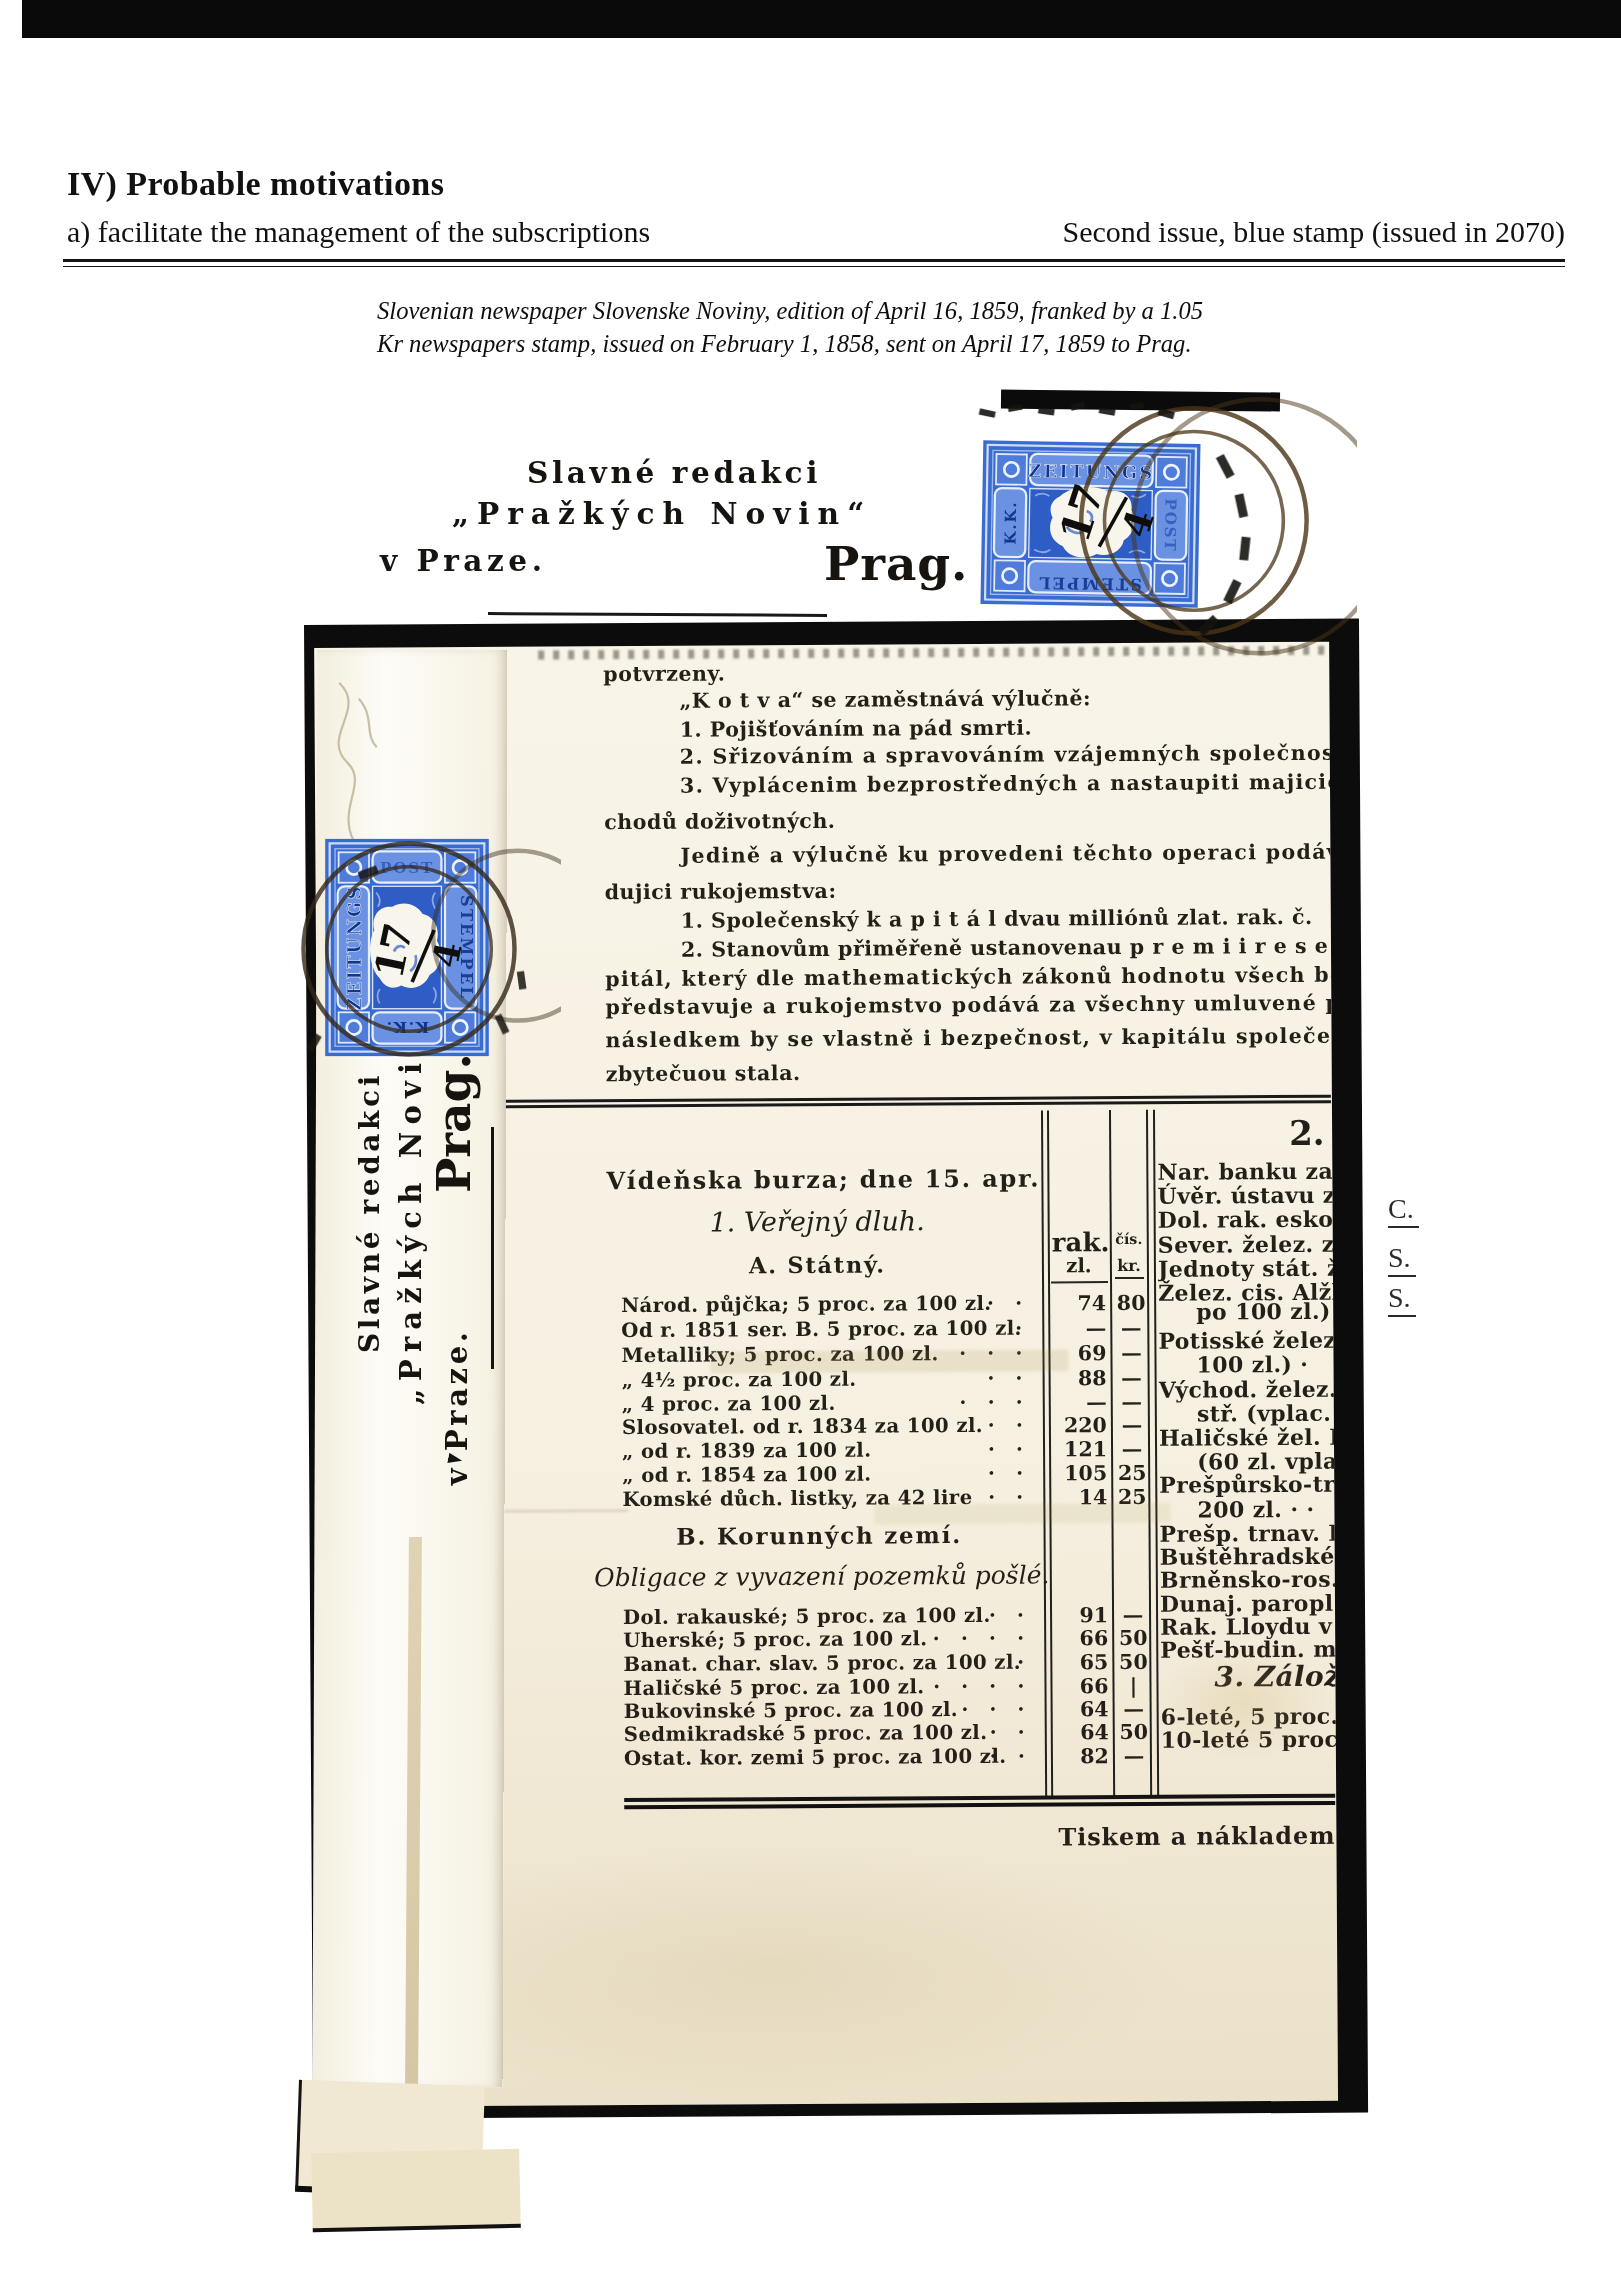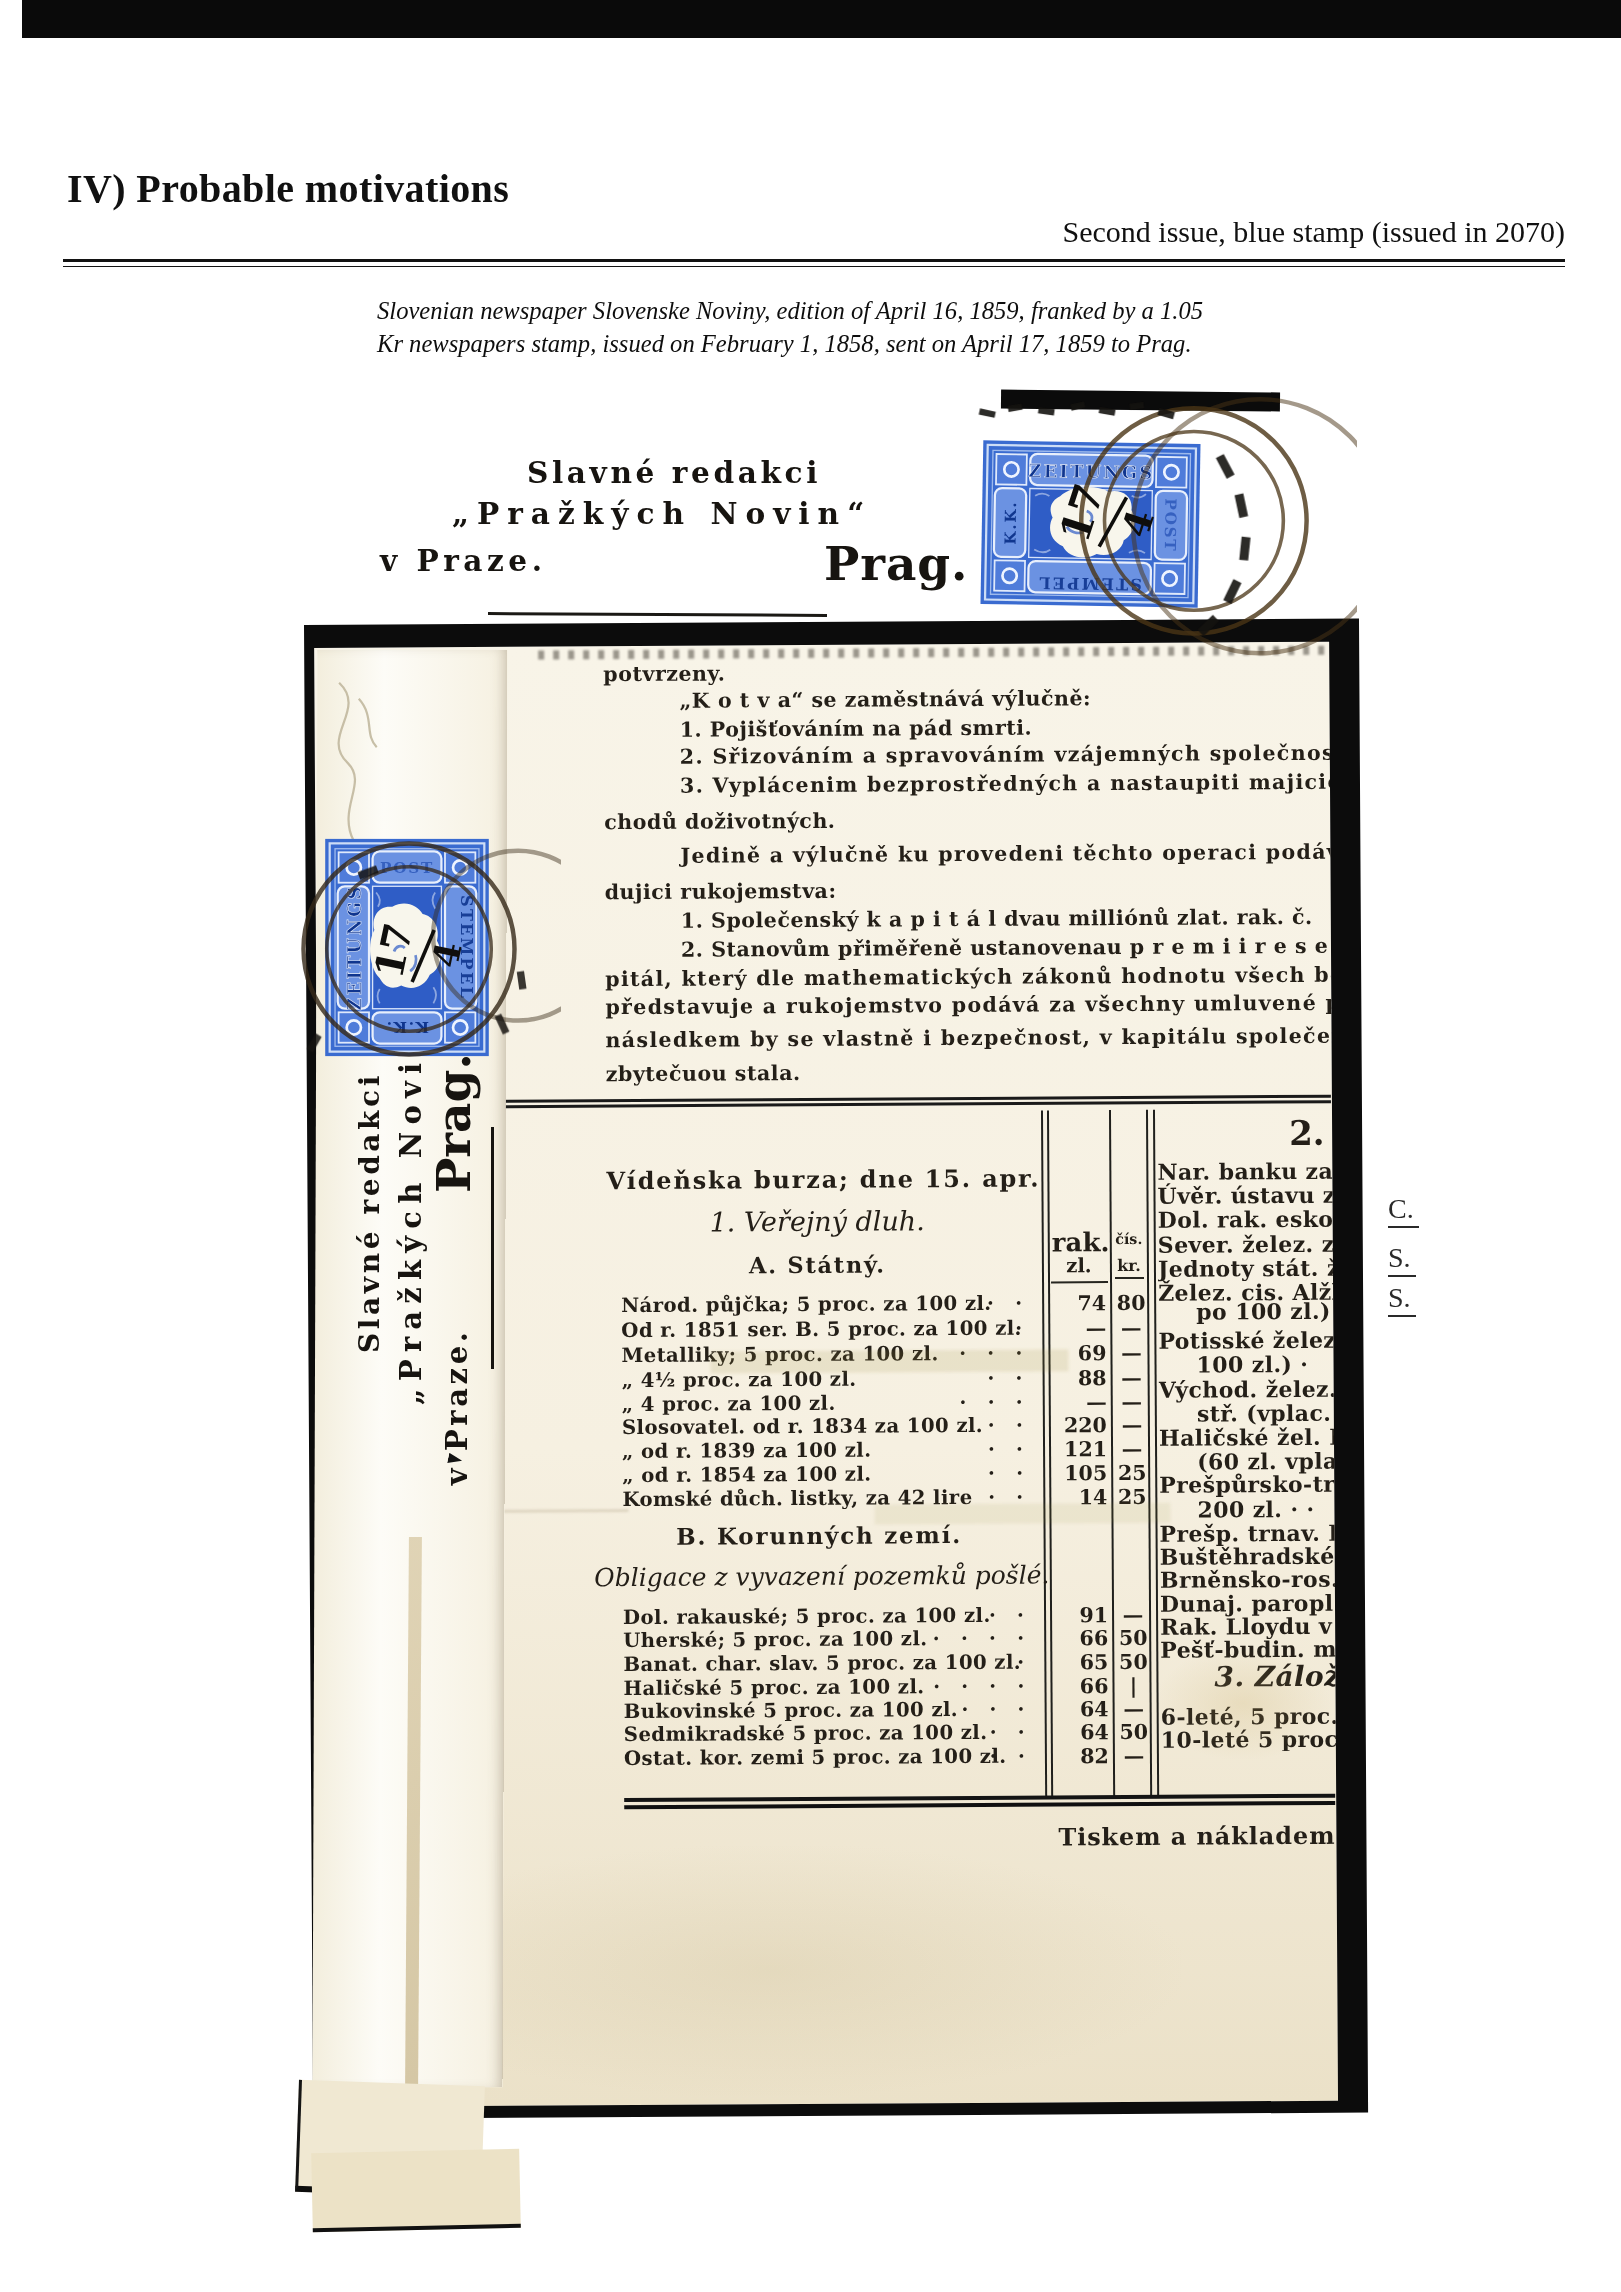--- a/index.html
+++ b/index.html
@@ -1,21 +1,21 @@
 <!DOCTYPE html>
 <html style="font-size:14.3px"><head>
 <meta charset="utf-8">
 <style>
   html,body{margin:0;padding:0;background:#888;}
   #page{position:relative;width:1621px;height:2293px;background:#ffffff;overflow:hidden;
         font-family:"Liberation Serif",serif;color:#111;}
   .abs{position:absolute;}
   
   .topbar{left:22.4px;top:0;width:1599px;height:38px;background:#0a0a0a;}
-  .h-title{left:67px;top:165px;font-size:40px;font-weight:bold;letter-spacing:0.4px;white-space:nowrap;text-align:center;}
+  .h-title{left:67px;top:165px;font-size:34px;font-weight:bold;letter-spacing:0.4px;white-space:nowrap;text-align:center;}
   .h-country{left:0;top:165px;width:1565px;text-align:right;font-size:34px;font-weight:bold;}
   .h-sub-l{left:67px;top:215px;font-size:30px;white-space:nowrap;}
   .h-sub-r{left:0;top:215px;width:1565px;text-align:right;font-size:30px;}
   .h-rule{left:63px;top:259px;width:1502px;height:3.6px;border-top:3.6px solid #131313;border-bottom:1.8px solid #131313;}
   .cap{left:336px;top:294px;font-style:italic;font-size:24.6px;line-height:33px;color:#0e0e0e;white-space:nowrap;margin-left:41px;}
   
   .cssmark{left:1388px;font-size:28px;color:#2a2a2a;border-bottom:2.7px solid #2a2a2a;padding:0 5.4px 0.9px 0;}
   
   .newspaper{left:304px;top:625px;width:1055px;height:1494px;box-sizing:border-box;
      background:linear-gradient(180deg,#f8f4e8 0%,#f6f0e1 55%,#ebe1c8 100%);
@@ -107,20 +107,21 @@
         <path d="M60 62 q8 -5 16 0 M168 60 q8 5 16 -2 M60 122 q10 6 18 0 M166 124 q10 -6 18 0" stroke="rgba(255,255,255,.45)" stroke-width="2" fill="none"></path>
         <path d="M88 62 C100 50 128 48 142 56 C158 52 170 62 168 76 C176 90 170 104 160 110 C158 122 144 130 130 126 C116 134 98 130 92 118 C78 112 74 98 80 86 C74 74 80 66 88 62 Z" fill="#f8f6ec"></path>
         <path d="M118 78 c6 2 8 8 4 12 M96 96 c4 6 12 8 18 6" stroke="#2f5dc6" stroke-width="3" fill="none" opacity=".7"></path>
       </symbol>
     </defs>
   </svg>
 
   <div class="abs topbar"></div>
 
   <div class="abs h-title">IV) Probable motivations</div>
+  <div class="abs h-sub-l">a) facilitate the management of the subscriptions</div>
   <div class="abs h-sub-r">Second issue, blue stamp (issued in 2070)</div>
   <div class="abs h-rule"></div>
   <div class="abs cap">
     <div>Slovenian newspaper Slovenske Noviny, edition of April 16, 1859, franked by a 1.05</div>
     <div>Kr newspapers stamp, issued on February 1, 1858, sent on April 17, 1859 to Prag.</div>
   </div>
 
   <div class="abs cssmark" style="top:1193px">C.</div>
   <div class="abs cssmark" style="top:1242px">S.</div>
   <div class="abs cssmark" style="top:1282px">S.</div>

